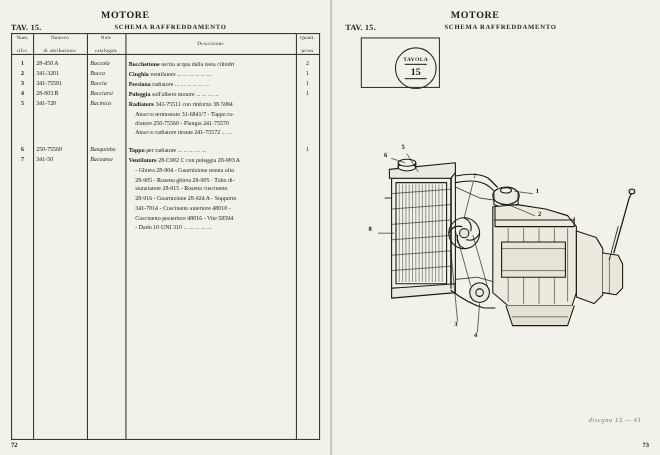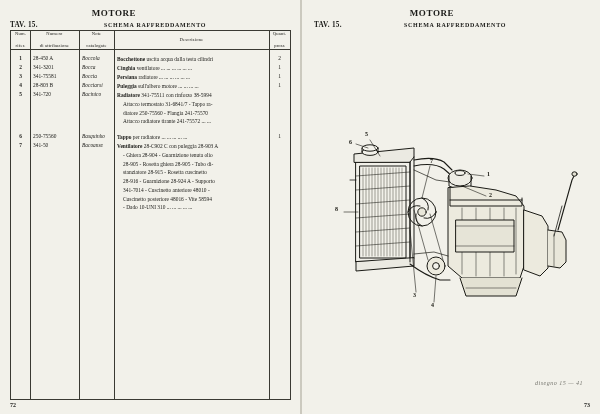--- a/index.html
+++ b/index.html
@@ -215,20 +215,28 @@
     <div class="foot">72</div>
   </div>
 
   <div class="right">
     <div class="hdr-title">MOTORE</div>
     <div class="hdr-tav">TAV. 15.</div>
     <div class="hdr-sub">SCHEMA RAFFREDDAMENTO</div>
 
     <div class="plate">
 
+      <div class="tavola-box">
+        <div class="tav-circle">
+          <div class="tav-word">TAVOLA</div>
+          <div class="tav-rule"></div>
+          <div class="tav-no">15</div>
+          <div class="tav-rule"></div>
+        </div>
+      </div>
 
       <svg width="281" height="370" viewBox="0 0 281 370">
         <g fill="none" stroke="#1b1b16" stroke-width="1" stroke-linejoin="round" stroke-linecap="round">
 
           <rect x="46" y="132" width="54" height="100" fill="#f2f1ea"></rect>
           <rect x="50" y="136" width="46" height="92" fill="none"></rect>
 
           <g stroke-width="0.45" stroke="#33332b">
             <line x1="53" y1="138" x2="53" y2="226"></line>
             <line x1="56" y1="138" x2="56" y2="226"></line>

